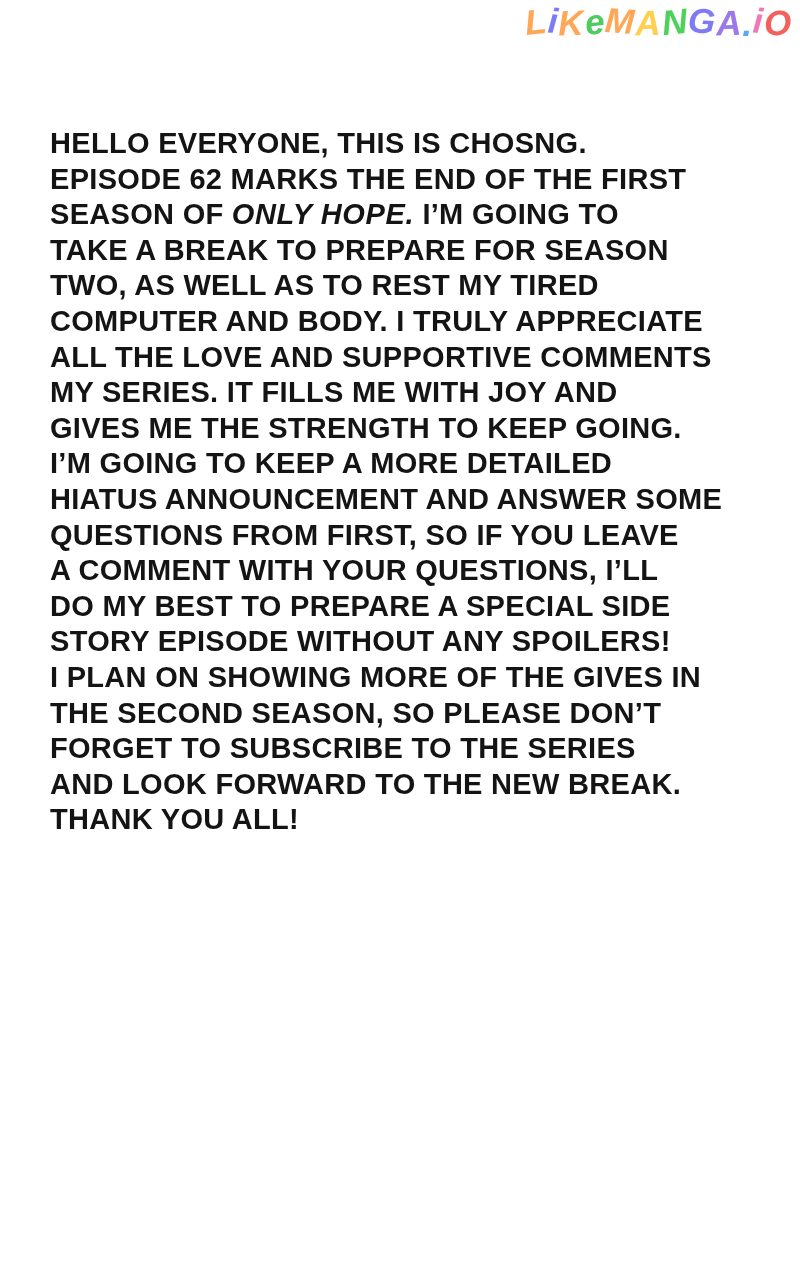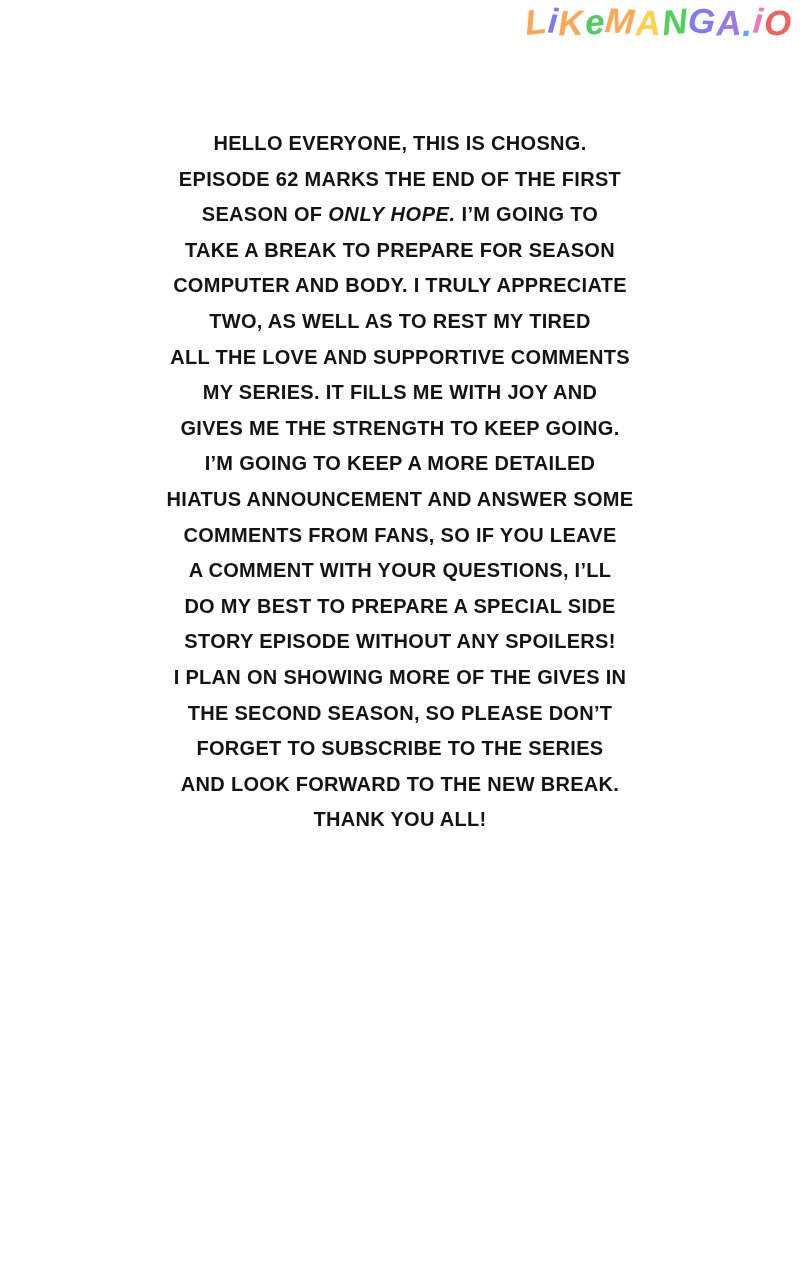--- a/index.html
+++ b/index.html
@@ -38,23 +38,23 @@
   .watermark span:nth-child(3n)   { transform: rotate(-2deg) translateY(1px); }
   .watermark span.dot { transform: translateY(2px); }
 
   
   .note {
     position: absolute;
     top: 126px;
     left: 50%;
     transform: translateX(-50%);
     width: 700px;
-    text-align: center;
+    text-align: left;
     font-weight: bold;
-    font-size: 20px;
+    font-size: 29px;
     line-height: 35.6px;
     letter-spacing: 0.3px;
     color: #141414;
   }
   .note p {
     margin: 0;
     padding: 0;
     white-space: nowrap;
   }
   .series-title {
@@ -67,28 +67,28 @@
 
 <div class="page">
 
   <div class="watermark" id="watermark"><span style="color: rgb(255, 167, 87);">L</span><span style="color: rgb(123, 123, 245);">i</span><span style="color: rgb(255, 167, 87);">K</span><span style="color: rgb(79, 203, 98);">e</span><span style="color: rgb(255, 167, 87);">M</span><span style="color: rgb(255, 208, 77);">A</span><span style="color: rgb(79, 208, 90);">N</span><span style="color: rgb(127, 123, 242);">G</span><span style="color: rgb(155, 121, 232);">A</span><span class="dot" style="color: rgb(91, 168, 245);">.</span><span style="color: rgb(242, 119, 181);">i</span><span style="color: rgb(244, 96, 92);">O</span></div>
 
   <div class="note" id="note" style="color: rgb(20, 20, 20);">
     <p>HELLO EVERYONE, THIS IS CHOSNG.</p>
     <p>EPISODE 62 MARKS THE END OF THE FIRST</p>
     <p><span>SEASON OF </span><span class="series-title">ONLY HOPE.</span><span> I’M GOING TO</span></p>
     <p>TAKE A BREAK TO PREPARE FOR SEASON</p>
+    <p>TWO, AS WELL AS TO REST MY TIRED</p>
     <p>COMPUTER AND BODY. I TRULY APPRECIATE</p>
-    <p>TWO, AS WELL AS TO REST MY TIRED</p>
     <p>ALL THE LOVE AND SUPPORTIVE COMMENTS</p>
     <p>MY SERIES. IT FILLS ME WITH JOY AND</p>
     <p>GIVES ME THE STRENGTH TO KEEP GOING.</p>
     <p>I’M GOING TO KEEP A MORE DETAILED</p>
     <p>HIATUS ANNOUNCEMENT AND ANSWER SOME</p>
-    <p>COMMENTS FROM FANS, SO IF YOU LEAVE</p>
+    <p>QUESTIONS FROM FIRST, SO IF YOU LEAVE</p>
     <p>A COMMENT WITH YOUR QUESTIONS, I’LL</p>
     <p>DO MY BEST TO PREPARE A SPECIAL SIDE</p>
     <p>STORY EPISODE WITHOUT ANY SPOILERS!</p>
     <p>I PLAN ON SHOWING MORE OF THE GIVES IN</p>
     <p>THE SECOND SEASON, SO PLEASE DON’T</p>
     <p>FORGET TO SUBSCRIBE TO THE SERIES</p>
     <p>AND LOOK FORWARD TO THE NEW BREAK.</p>
     <p>THANK YOU ALL!</p>
   </div>
 

